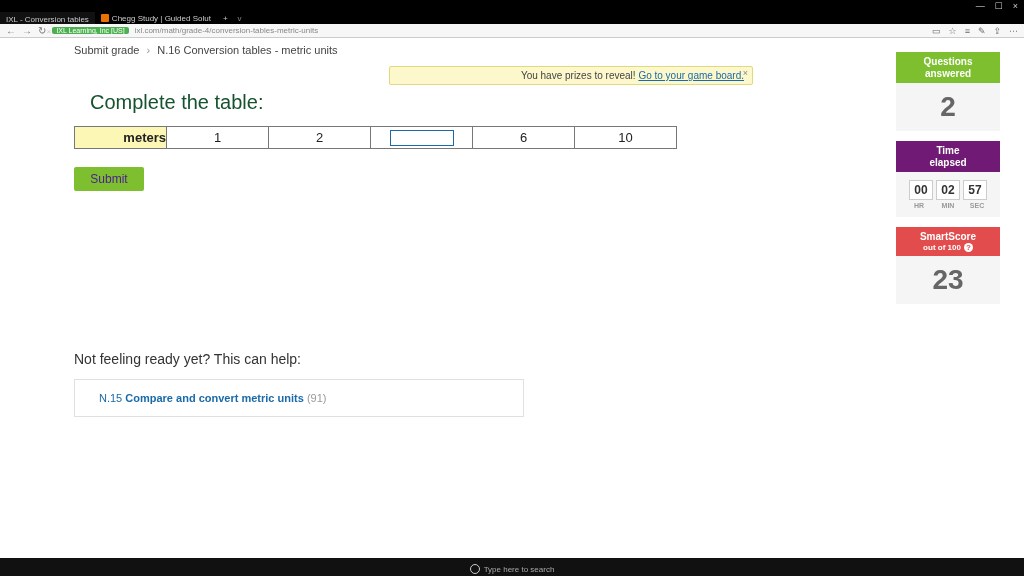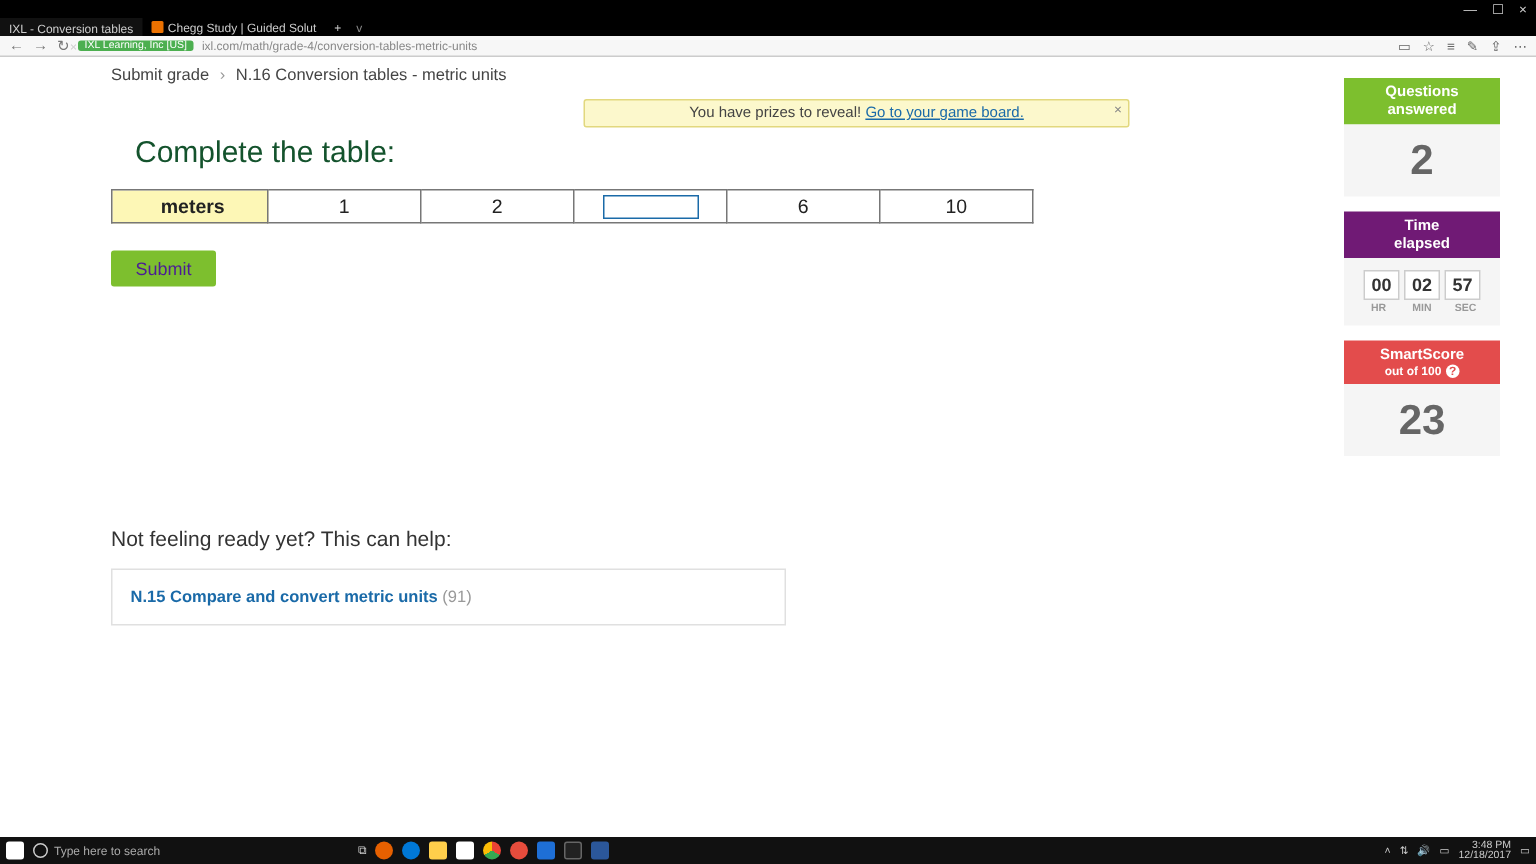--- a/index.html
+++ b/index.html
@@ -14,51 +14,51 @@
   .closex { font-size: 8px; margin-left: 3px; }
   .addrbar { height: 14px; background: #f7f7f7; border-bottom: 1px solid #ccc; display: flex; align-items: center; gap: 6px; padding: 0 6px; font-size: 8px; color: #555; }
   .addr-arrow { color: #777; font-size: 10px; }
   .lock { background: #4CAF50; color: #fff; border-radius: 2px; padding: 0 4px; font-size: 7px; }
   .urltext { color: #888; }
   .addrright { margin-left: auto; display: flex; gap: 8px; color: #666; font-size: 9px; }
   .page { display: flex; height: 520px; background: #fff; }
   .mainwrap { flex: 1; padding: 6px 0 0 74px; }
   .breadcrumb { font-size: 11px; color: #444; margin-bottom: 10px; }
   .breadcrumb .sep { color: #999; margin: 0 4px; }
-  .prizebar { position: relative; margin: 0 auto 6px; width: 364px; background: #fcf8cc; border: 1px solid #e2d87e; font-size: 10px; padding: 3px 8px; text-align: center; border-radius: 2px; color: #444; left: 86px; }
+  .prizebar { position: relative; margin: 0 auto 6px; width: 364px; background: #fcf8cc; border: 1px solid #e2d87e; font-size: 10px; padding: 3px 8px; text-align: right; border-radius: 2px; color: #444; left: 86px; }
   .prizebar a { color: #1a6aa8; text-decoration: underline; }
   .prizebar .px { position: absolute; right: 4px; top: 1px; color: #888; font-size: 9px; cursor: pointer; }
   .prompt { font-size: 20px; color: #14532d; margin: 0 0 12px 16px; }
   table.ct { border-collapse: collapse; }
   table.ct td { border: 1px solid #777; text-align: center; font-size: 13px; color: #222; height: 22px; }
-  table.ct td.label { background: #FDF7B6; font-weight: bold; text-align: center; padding-left: 4px; width: 104px; }
+  table.ct td.label { background: #FDF7B6; font-weight: bold; text-align: right; padding-left: 4px; width: 92px; }
   table.ct td.val { width: 102px; }
   .inp { width: 64px; height: 16px; border: 1px solid #888; font-size: 11px; text-align: center; padding: 0; }
   .inp.focus { border: 1px solid #1a6aa8; }
   .submit { margin-top: 18px; width: 70px; height: 24px; background: #7DBF2E; color: #4c1d95; border: none; border-radius: 2px; font-size: 12px; cursor: pointer; }
   .notready { margin-top: 160px; font-size: 14px; color: #333; }
   .helpbox { margin-top: 12px; border: 1px solid #e0e0e0; padding: 12px; width: 450px; font-size: 11px; }
   .helpbox a { color: #1a6aa8; text-decoration: none; font-weight: bold; }
-  .helpbox .code { color: #1a6aa8; font-weight: bold; }
+  .helpbox .code { color: #1a6aa8; font-weight: normal; margin-left: 12px; }
   .helpbox .score { color: #999; }
   .sidebar { width: 104px; margin-right: 24px; margin-top: 14px; display: flex; flex-direction: column; gap: 0; font-size: 10px; text-align: center; }
   .panel-head { color: #fff; padding: 4px 0; font-weight: bold; line-height: 1.15; }
   .panel-body { background: #f5f5f5; color: #333; padding: 8px 0; }
   .big { font-size: 28px; font-weight: bold; color: #666; }
   .qa .panel-head { background: #7DBF2E; }
   .te .panel-head { background: #701a75; }
   .ss .panel-head { background: #e34c4c; }
   .ss .sub { font-size: 8px; display: flex; justify-content: center; align-items: center; gap: 3px; }
   .ss .qmark { display: inline-block; width: 9px; height: 9px; border-radius: 50%; background: #fff; color: #e34c4c; font-size: 8px; line-height: 9px; font-weight: bold; }
   .clock { display: flex; justify-content: center; gap: 3px; }
   .clock .cell { background: #fff; border: 1px solid #ccc; width: 24px; padding: 2px 0; font-size: 12px; font-weight: bold; color: #333; }
   .clock-lbl { display: flex; justify-content: center; gap: 3px; font-size: 7px; color: #999; font-weight: bold; margin-top: 2px; }
   .clock-lbl span { width: 26px; }
   .gap { height: 10px; }
-  .taskbar { position: absolute; bottom: 0; left: 0; right: 0; height: 18px; background: #111; display: flex; align-items: center; padding: 0 4px; gap: 6px; color: #ccc; font-size: 8px; }
+  .taskbar { position: absolute; bottom: 0; left: 0; right: 0; height: 18px; background: #111; display: flex; align-items: center; padding: 0 4px; gap: 6px; color: #ccc; font-size: 8px; flex-direction: column; }
   .tb-ic { width: 12px; height: 12px; border-radius: 2px; }
   .tb-win { background: #fff; }
   .tb-search { display: flex; align-items: center; gap: 4px; color: #aaa; }
   .tb-circle { width: 10px; height: 10px; border: 1px solid #ccc; border-radius: 50%; }
   .tb-right { margin-left: auto; display: flex; align-items: center; gap: 6px; font-size: 7px; }
   .tb-ff { background: #e66000; border-radius: 50%; }
   .tb-edge { background: #0078d7; border-radius: 50%; }
   .tb-fold { background: #ffcf4b; }
   .tb-store { background: #fff; }
   .tb-chrome { width:12px;height:12px;border-radius:50%;background: conic-gradient(#ea4335 0 120deg,#34a853 120deg 240deg,#fbbc05 240deg 360deg); }

